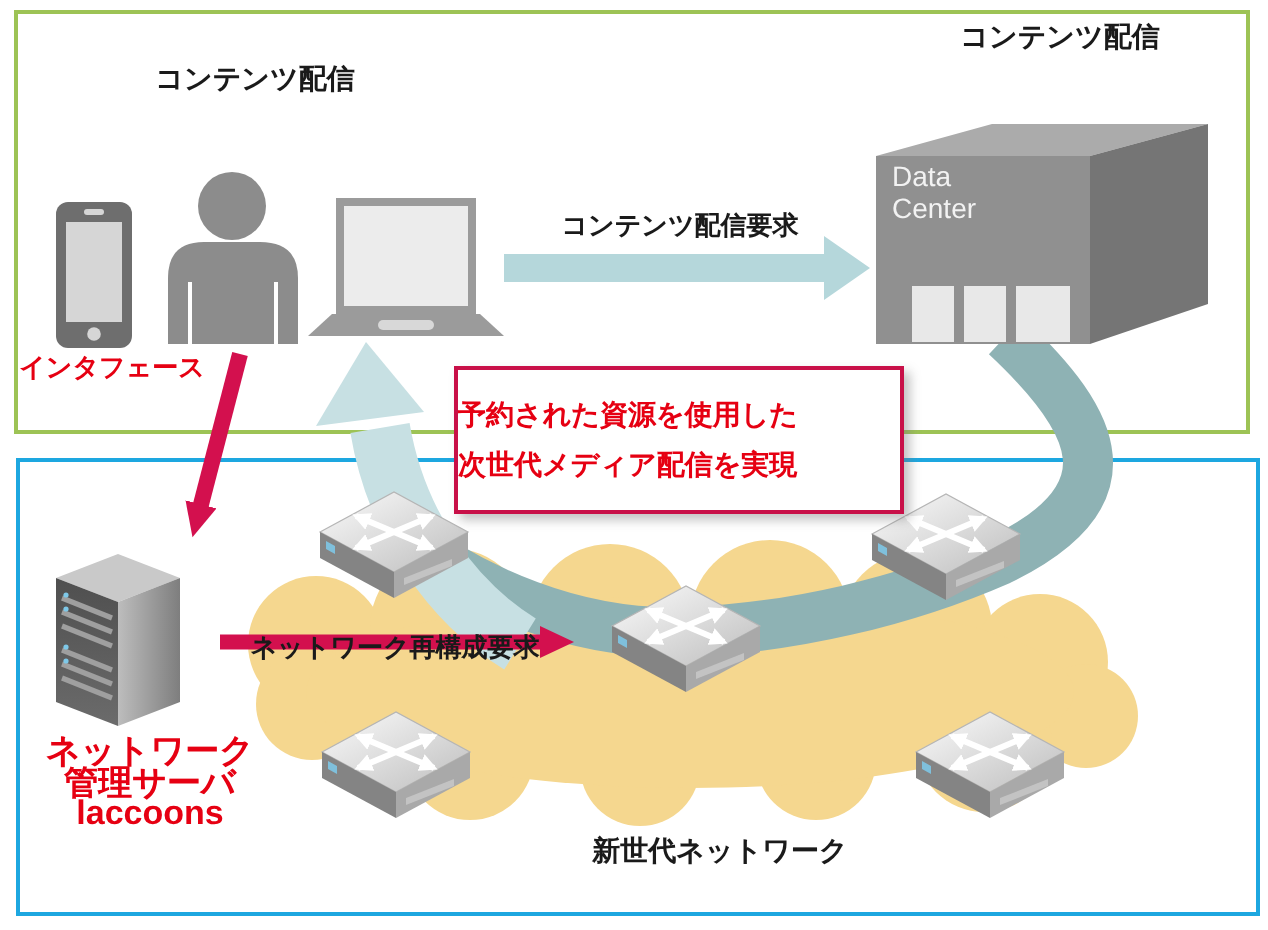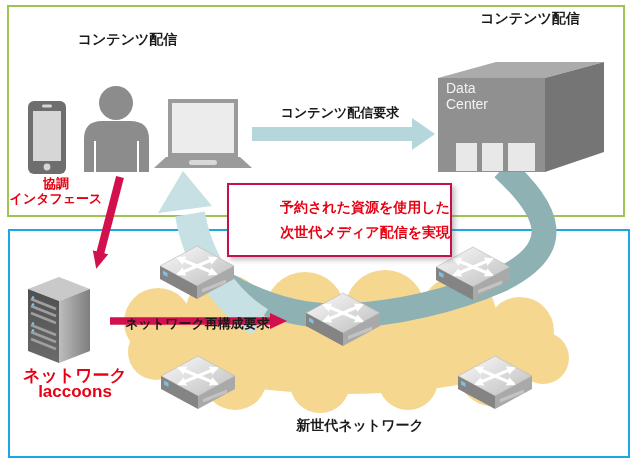--- a/index.html
+++ b/index.html
@@ -17,21 +17,21 @@
   .lbl-dc{left:450px;top:10px;width:160px;font-size:14px;line-height:16px;}
   .lbl-dcbox{left:446px;top:80px;width:95px;font-size:14px;line-height:16px;color:#f2f2f2;font-weight:normal;text-align:left;}
   .lbl-req{left:250px;top:104px;width:180px;font-size:13px;}
   .lbl-iface{left:0px;top:176px;width:112px;font-size:13px;line-height:15px;}
   .lbl-reconf{left:105px;top:315px;width:185px;font-size:13px;}
   .lbl-server{left:8px;top:368px;width:134px;font-size:17px;line-height:15.5px;}
   .lbl-net{left:275px;top:417px;width:170px;font-size:14px;}
   .callout{
     left:227px;top:183px;width:221px;height:70px;background:#fff;
     border:2px solid #c81048;box-shadow:3px 3px 5px rgba(120,120,120,.45);
-    display:flex;flex-direction:column;align-items:flex-end;justify-content:center;
+    display:flex;flex-direction:column;align-items:flex-start;justify-content:center;
     font-size:14px;font-weight:bold;color:#e60012;line-height:25px;text-align:center;white-space:nowrap;
   }
 </style>
 </head>
 <body>
 
 <div class="stage">
 
   <div class="abs top-box"></div>
   <div class="abs bottom-box"></div>
@@ -158,28 +158,28 @@
   </div>
 
   <div class="lbl lbl-req">コンテンツ配信要求</div>
 
   <div class="lbl lbl-dcbox">
     <div>Data</div>
     <div>Center</div>
   </div>
 
   <div class="lbl lbl-iface red">
-    <div>協調</div>
     <div>インタフェース</div>
   </div>
 
   <div class="lbl lbl-reconf">ネットワーク再構成要求</div>
 
   <div class="lbl lbl-server red">
     <div>ネットワーク</div>
+    <div>管理サーバ</div>
     <div>laccoons</div>
   </div>
 
   <div class="lbl lbl-net">新世代ネットワーク</div>
 
   <div class="abs callout">
     <div>予約された資源を使用した</div>
     <div>次世代メディア配信を実現</div>
   </div>
 

